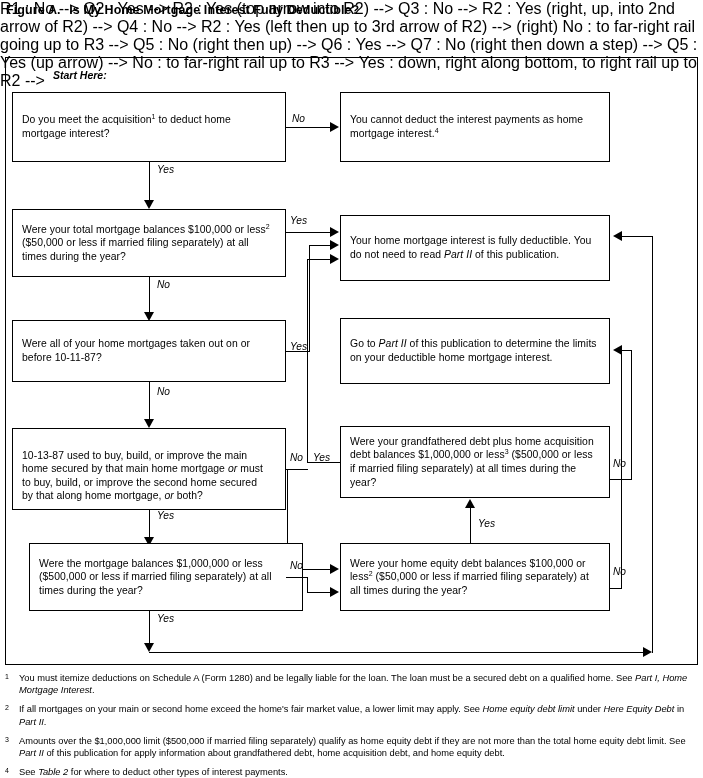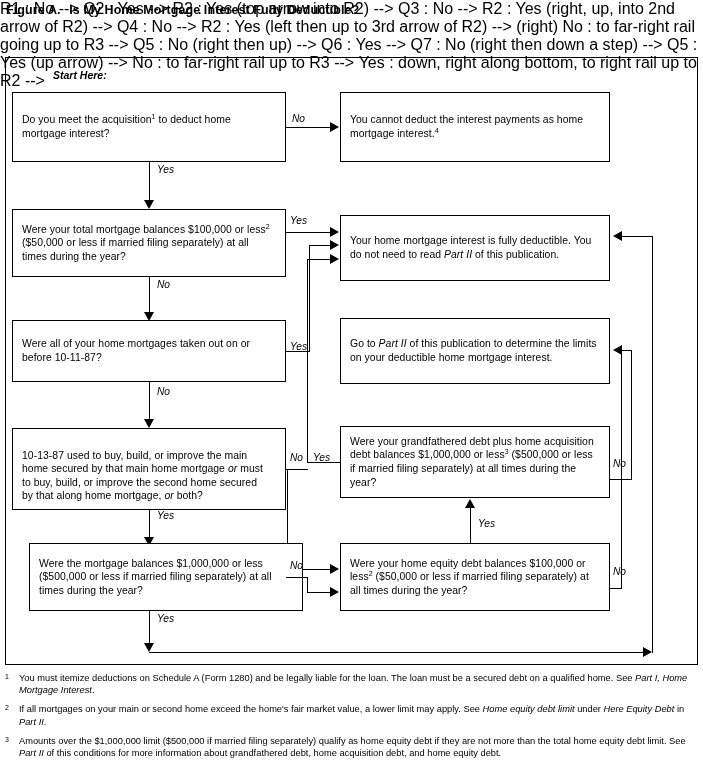--- a/index.html
+++ b/index.html
@@ -328,17 +328,21 @@
     <div class="note">
       <span class="mark">1</span>
       <span>You must itemize deductions on Schedule A (Form 1280) and be legally liable for the loan. The loan must be a secured debt on a qualified home. See </span><i>Part I, Home Mortgage Interest</i><span>.</span>
     </div>
     <div class="note">
       <span class="mark">2</span>
       <span>If all mortgages on your main or second home exceed the home's fair market value, a lower limit may apply. See </span><i>Home equity debt limit</i><span> under </span><i>Here Equity Debt</i><span> in </span><i>Part II</i><span>.</span>
     </div>
     <div class="note">
       <span class="mark">3</span>
-      <span>Amounts over the $1,000,000 limit ($500,000 if married filing separately) qualify as home equity debt if they are not more than the total home equity debt limit. See </span><i>Part II</i><span> of this conditions for more information about grandfathered debt, home acquisition debt, and home equity debt.</span>
+      <span>Amounts over the $1,000,000 limit ($500,000 if married filing separately) qualify as home equity debt if they are not more than the total home equity debt limit. See </span><i>Part II</i><span> of this publication for apply information about grandfathered debt, home acquisition debt, and home equity debt.</span>
+    </div>
+    <div class="note">
+      <span class="mark">4</span>
+      <span>See </span><i>Table 2</i><span> for where to deduct other types of interest payments.</span>
     </div>
   </div>
 
 </div>
 
 </body></html>

